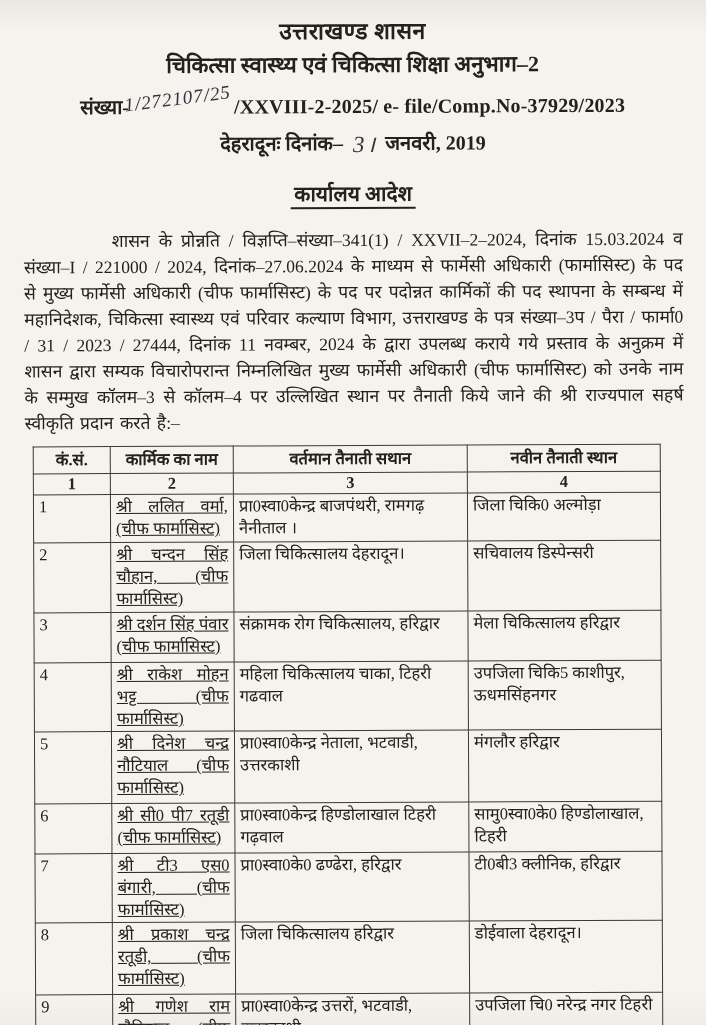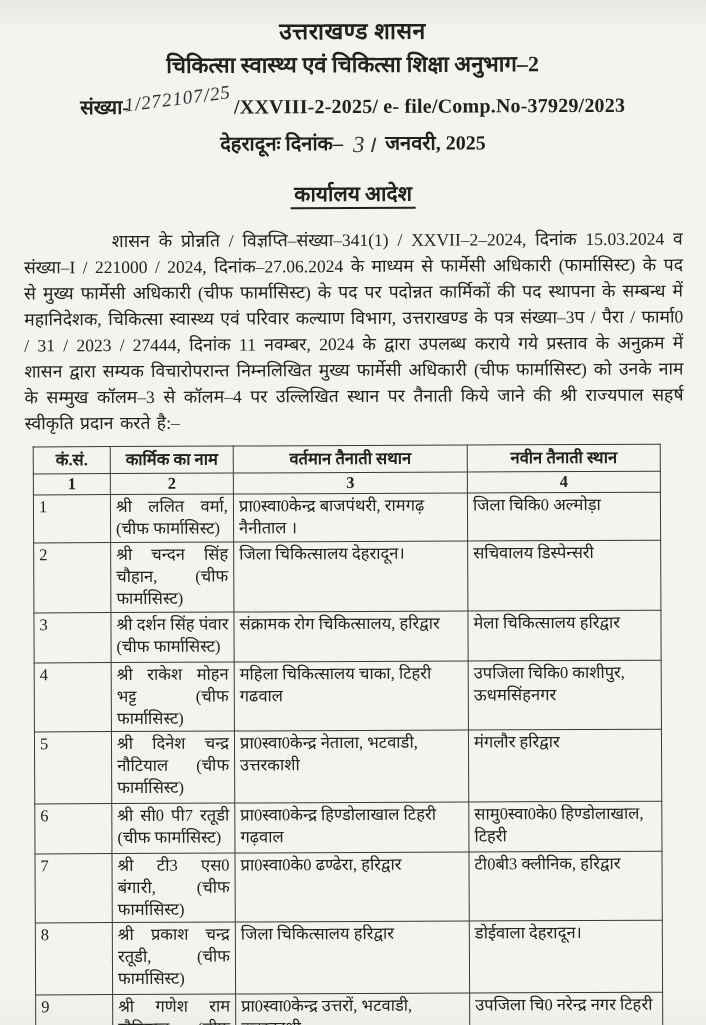--- a/index.html
+++ b/index.html
@@ -83,21 +83,21 @@
     vertical-align:top;
     overflow:hidden;
   }
   table.posting thead th{
     text-align:center;font-weight:700;padding:2px 2px;
   }
   table.posting thead tr.colnums th{
     font-weight:700;padding:0 2px;height:20px;line-height:20px;
   }
   td.sn{text-align:left;}
-  td.name{text-align:justify;}
+  td.name{text-align:justify;text-decoration:underline;}
   tbody tr:nth-child(1){height:48px;}
   tbody tr:nth-child(2){height:70px;}
   tbody tr:nth-child(3){height:50px;}
   tbody tr:nth-child(4){height:50px;}
   tbody tr:nth-child(5){height:72px;}
   tbody tr:nth-child(6){height:50px;}
   tbody tr:nth-child(7){height:48px;}
   tbody tr:nth-child(8){height:72px;}
   tbody tr:nth-child(9){height:90px;}
 </style>
@@ -108,21 +108,21 @@
   <div class="content">
 
     <div class="hdr-line1">उत्तराखण्ड शासन</div>
     <div class="hdr-line2">चिकित्सा स्वास्थ्य एवं चिकित्सा शिक्षा अनुभाग–2</div>
 
     <div class="number-line">
       <span class="num-label">संख्या-</span><span class="handwritten hw-number">1/272107/25</span><span class="num-rest">/XXVIII-2-2025/ e- file/Comp.No-37929/2023</span>
     </div>
 
     <div class="date-line">
-      <span>देहरादूनः  दिनांक–</span><span class="handwritten hw-day">3।</span><span>जनवरी, 2025</span>
+      <span>देहरादूनः  दिनांक–</span><span class="handwritten hw-day">3।</span><span>जनवरी, 2019</span>
     </div>
 
     <div class="order-title">
       <span>कार्यालय आदेश</span>
     </div>
 
     <p class="body-text">शासन के प्रोन्नति / विज्ञप्ति–संख्या–341(1) / XXVII–2–2024, दिनांक 15.03.2024 व संख्या–I / 221000 / 2024, दिनांक–27.06.2024 के माध्यम से फार्मेसी अधिकारी (फार्मासिस्ट) के पद से मुख्य फार्मेसी अधिकारी (चीफ फार्मासिस्ट) के पद पर पदोन्नत कार्मिकों की पद स्थापना के सम्बन्ध में महानिदेशक, चिकित्सा स्वास्थ्य एवं परिवार कल्याण विभाग, उत्तराखण्ड के पत्र संख्या–3प / पैरा / फार्मा0 / 31 / 2023 / 27444, दिनांक 11 नवम्बर, 2024 के द्वारा उपलब्ध कराये गये प्रस्ताव के अनुक्रम में शासन द्वारा सम्यक विचारोपरान्त निम्नलिखित मुख्य फार्मेसी अधिकारी (चीफ फार्मासिस्ट) को उनके नाम के सम्मुख कॉलम–3 से कॉलम–4 पर उल्लिखित स्थान पर तैनाती किये जाने की श्री राज्यपाल सहर्ष स्वीकृति प्रदान करते है:–</p>
 
     <table class="posting">
       <colgroup>
@@ -161,21 +161,21 @@
           <tr>
             <td class="sn">3</td>
             <td class="name">श्री दर्शन सिंह पंवार (चीफ फार्मासिस्ट)</td>
             <td class="">संक्रामक रोग चिकित्सालय, हरिद्वार</td>
             <td class="">मेला चिकित्सालय हरिद्वार</td>
           </tr>
           <tr>
             <td class="sn">4</td>
             <td class="name">श्री राकेश मोहन भट्ट (चीफ फार्मासिस्ट)</td>
             <td class="">महिला चिकित्सालय चाका, टिहरी गढवाल</td>
-            <td class="">उपजिला चिकि0 काशीपुर, ऊधमसिंहनगर</td>
+            <td class="">उपजिला चिकि5 काशीपुर, ऊधमसिंहनगर</td>
           </tr>
           <tr>
             <td class="sn">5</td>
             <td class="name">श्री दिनेश चन्द्र नौटियाल (चीफ फार्मासिस्ट)</td>
             <td class="">प्रा0स्वा0केन्द्र नेताला, भटवाडी, उत्तरकाशी</td>
             <td class="">मंगलौर हरिद्वार</td>
           </tr>
           <tr>
             <td class="sn">6</td>
             <td class="name">श्री सी0 पी7 रतूडी (चीफ फार्मासिस्ट)</td>

